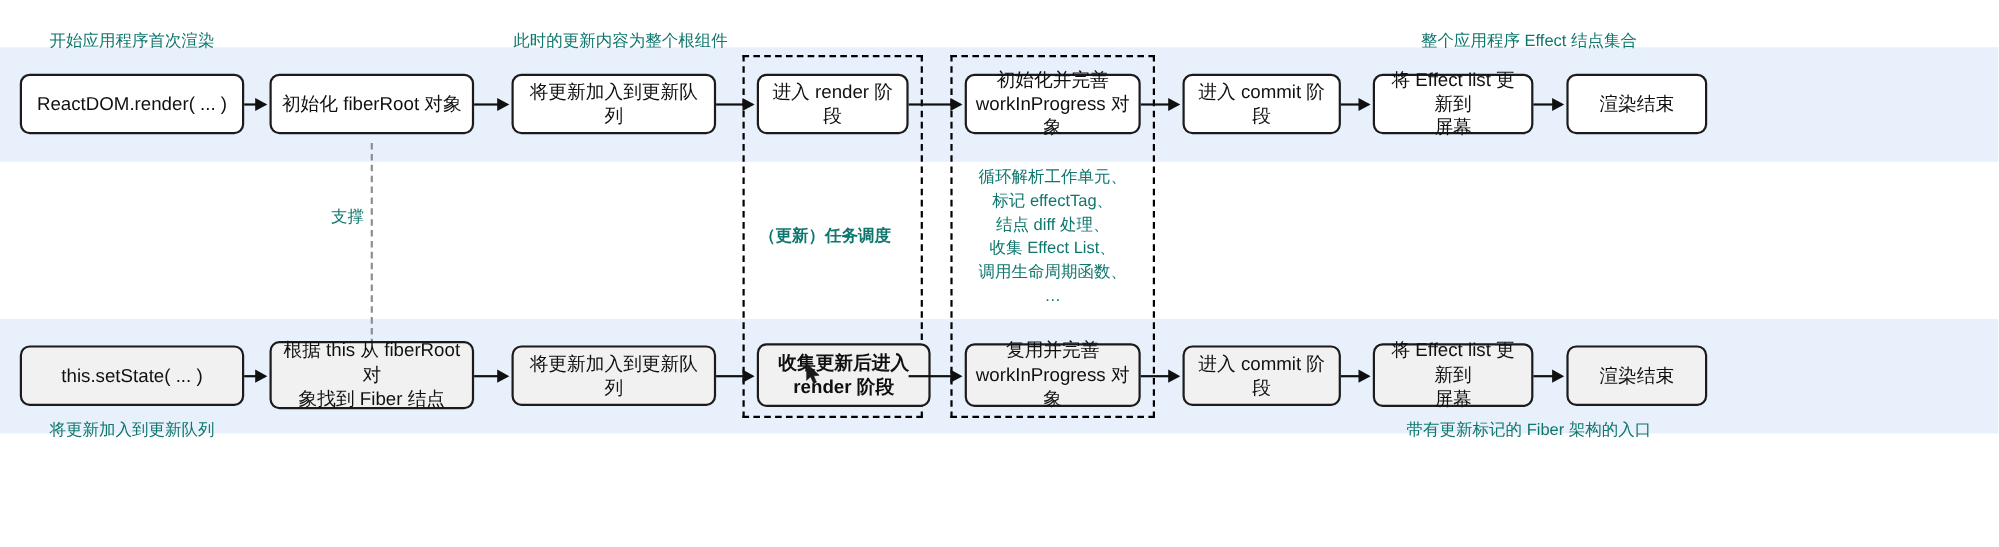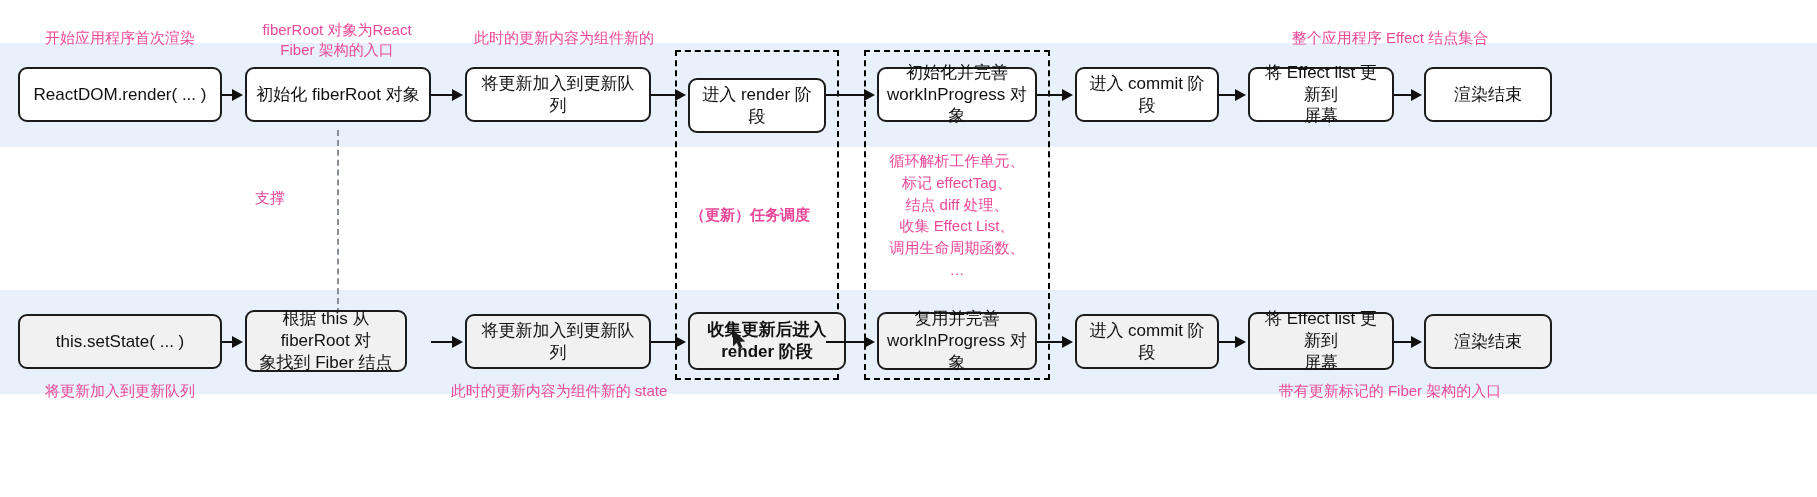--- a/index.html
+++ b/index.html
@@ -82,21 +82,21 @@
     top: 310px;
     width: 0; height: 0;
     border-left: 6px solid transparent;
     border-right: 6px solid transparent;
     border-top: 11px solid #8a8f96;
   }
 
   
   .caption {
     position: absolute;
-    color: #ec4899;
+    color: #0f766e;
     font-size: 15px;
     line-height: 1.35;
     text-align: center;
     white-space: pre-line;
   }
 
   
   #cursor {
     position: absolute;
     left: 733px;
@@ -111,78 +111,75 @@
 
 <div id="canvas">
 
   <div class="band" id="band-top"></div>
   <div class="band" id="band-bottom"></div>
 
   <div class="phase-box" id="phase-render" style="left:675px; top:50px; width:164px; height:330px;"></div>
   <div class="phase-box" id="phase-reconcile" style="left:864px; top:50px; width:186px; height:330px;"></div>
 
   <div class="caption" style="left:18px; top:28px; width:204px;">开始应用程序首次渲染</div>
-  <div class="caption" style="left:235px; top:20px; width:204px;">fiberRoot 对象为React
-Fiber 架构的入口</div>
-  <div class="caption" style="left:440px; top:28px; width:248px;">此时的更新内容为组件新的</div>
+  <div class="caption" style="left:440px; top:28px; width:248px;">此时的更新内容为整个根组件</div>
   <div class="caption" style="left:1180px; top:28px; width:420px;">整个应用程序 Effect 结点集合</div>
 
   <div class="node row-top" style="left:245px;  top:67px; width:186px; height:55px;">初始化 fiberRoot 对象</div>
   <div class="node row-top" style="left:18px;   top:67px; width:204px; height:55px;">ReactDOM.render( ... )</div>
   <div class="node row-top" style="left:465px;  top:67px; width:186px; height:55px;">将更新加入到更新队列</div>
-  <div class="node row-top" style="left:688px;  top:78px; width:138px; height:55px;">进入 render 阶段</div>
+  <div class="node row-top" style="left:688px;  top:67px; width:138px; height:55px;">进入 render 阶段</div>
   <div class="node row-top" style="left:877px;  top:67px; width:160px; height:55px;">初始化并完善
 workInProgress 对象</div>
   <div class="node row-top" style="left:1075px; top:67px; width:144px; height:55px;">进入 commit 阶段</div>
   <div class="node row-top" style="left:1248px; top:67px; width:146px; height:55px;">将 Effect list 更新到
 屏幕</div>
   <div class="node row-top" style="left:1424px; top:67px; width:128px; height:55px;">渲染结束</div>
 
   <div class="arrow" style="left:222px;  top:94px; width:19px;"></div>
   <div class="arrow" style="left:431px;  top:94px; width:30px;"></div>
   <div class="arrow" style="left:651px;  top:94px; width:33px;"></div>
   <div class="arrow" style="left:826px;  top:94px; width:47px;"></div>
   <div class="arrow" style="left:1037px; top:94px; width:34px;"></div>
   <div class="arrow" style="left:1219px; top:94px; width:25px;"></div>
   <div class="arrow" style="left:1394px; top:94px; width:26px;"></div>
 
   <div id="support-line"></div>
   <div id="support-head"></div>
-  <div class="caption" style="left:255px; top:188px; width:76px; text-align:left;">支撑</div>
+  <div class="caption" style="left:255px; top:188px; width:76px; text-align:right;">支撑</div>
 
   <div class="caption" style="left:676px; top:205px; width:148px;font-weight:bold;">（更新）任务调度</div>
   <div class="caption" style="left:874px; top:150px; width:166px; line-height:1.45;">循环解析工作单元、
 标记 effectTag、
 结点 diff 处理、
 收集 Effect List、
 调用生命周期函数、
 …</div>
 
   <div class="node row-bottom" style="left:18px;   top:314px; width:204px; height:55px;">this.setState( ... )</div>
-  <div class="node row-bottom" style="left:245px;  top:310px; width:162px; height:62px;">根据 this 从 fiberRoot 对
+  <div class="node row-bottom" style="left:245px;  top:310px; width:186px; height:62px;">根据 this 从 fiberRoot 对
 象找到 Fiber 结点</div>
   <div class="node row-bottom" style="left:465px;  top:314px; width:186px; height:55px;">将更新加入到更新队列</div>
   <div class="node row-bottom" style="left:688px;  top:312px; width:158px; height:58px;font-weight:bold;">收集更新后进入
 render 阶段</div>
   <div class="node row-bottom" style="left:877px;  top:312px; width:160px; height:58px;">复用并完善
 workInProgress 对象</div>
   <div class="node row-bottom" style="left:1075px; top:314px; width:144px; height:55px;">进入 commit 阶段</div>
   <div class="node row-bottom" style="left:1248px; top:312px; width:146px; height:58px;">将 Effect list 更新到
 屏幕</div>
   <div class="node row-bottom" style="left:1424px; top:314px; width:128px; height:55px;">渲染结束</div>
 
   <div class="arrow" style="left:222px;  top:341px; width:19px;"></div>
   <div class="arrow" style="left:431px;  top:341px; width:30px;"></div>
   <div class="arrow" style="left:651px;  top:341px; width:33px;"></div>
   <div class="arrow" style="left:826px;  top:341px; width:47px;"></div>
   <div class="arrow" style="left:1037px; top:341px; width:34px;"></div>
   <div class="arrow" style="left:1219px; top:341px; width:25px;"></div>
   <div class="arrow" style="left:1394px; top:341px; width:26px;"></div>
 
   <div class="caption" style="left:18px; top:381px; width:204px;">将更新加入到更新队列</div>
-  <div class="caption" style="left:430px; top:381px; width:258px;">此时的更新内容为组件新的 state</div>
   <div class="caption" style="left:1180px; top:381px; width:420px;">带有更新标记的 Fiber 架构的入口</div>
 
   <svg id="cursor" viewBox="0 0 14 20">
     <polygon points="0,0 0,16 4,12.5 6.6,18.6 9.2,17.4 6.7,11.6 11.6,11.2" fill="#1b1b1b" stroke="#1b1b1b" stroke-width="0.6"></polygon>
   </svg>
 
 </div>
 
 </body></html>

